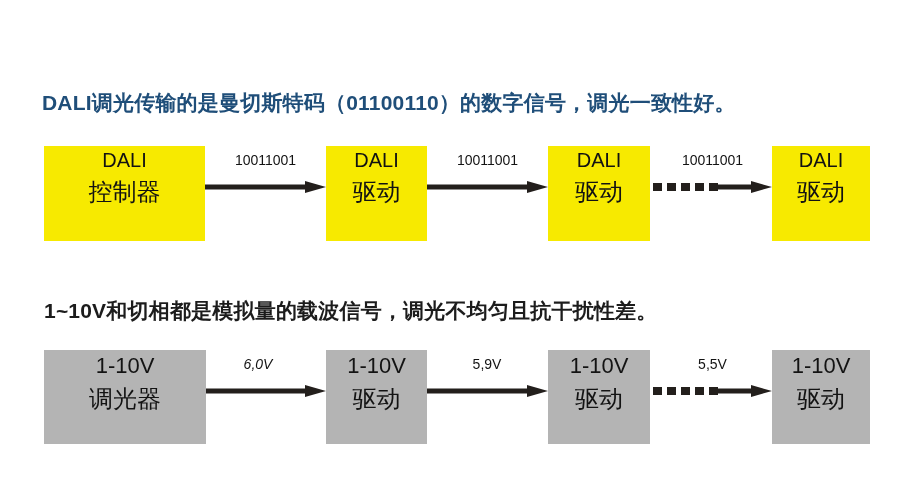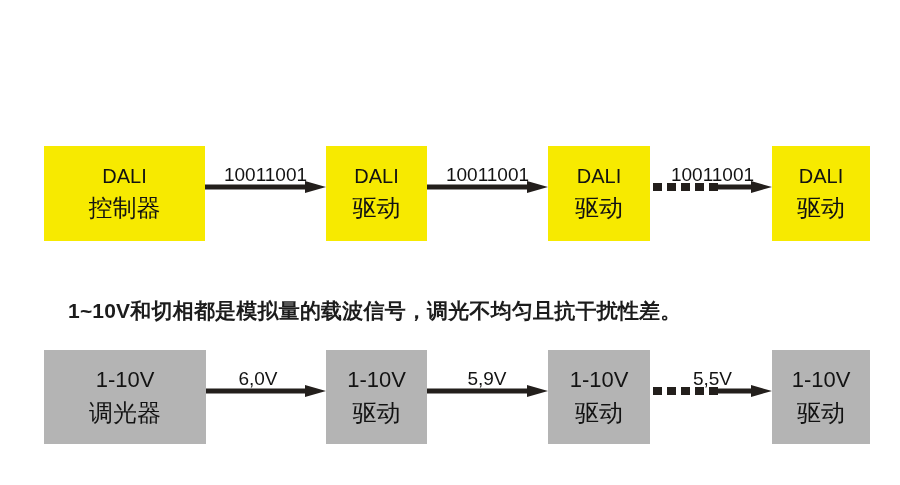--- a/index.html
+++ b/index.html
@@ -44,38 +44,36 @@
   }
   .caption-dali {
     left: 42px;
     top: 89px;
     color: #1f4e79;
   }
   .caption-analog {
     left: 44px;
     top: 297px;
     color: #1c1c1c;
-    margin-left: 24px;
   }
 
   
   .flow-row {
     position: absolute;
     left: 0;
   }
   .row-dali { top: 0; }
   .row-analog { top: 0; }
 
   .node {
     position: absolute;
     box-sizing: border-box;
     display: flex;
     flex-direction: column;
     align-items: center;
-    justify-content: center;
     text-align: center;
     line-height: 1.45;
   }
   .node .line1,
   .node .line2 {
     display: block;
     white-space: nowrap;
   }
 
   .node-yellow {
@@ -97,39 +95,40 @@
   .node-gray .line2 { font-size: 24px; }
 
   
   .connector {
     position: absolute;
   }
   .connector .conn-label {
     position: absolute;
     left: 50%;
     transform: translateX(-50%);
-    top: 12px;
-    font-size: 19px;
+    top: 0;
+    font-size: 14px;
     color: #131313;
     white-space: nowrap;
     font-weight: 400;
   }
   .connector svg {
     position: absolute;
     left: 0;
     bottom: 0;
     display: block;
   }
 </style>
 </head>
 <body>
 
 <div class="slide">
 
 
+  <div class="caption caption-dali">DALI调光传输的是曼切斯特码（01100110）的数字信号，调光一致性好。</div>
 
   <div class="flow-row row-dali">
 
     <div class="node node-yellow" style="left:44px; top:146px; width:161px; height:95px;">
       <span class="line1">DALI</span>
       <span class="line2">控制器</span>
     </div>
 
     <div class="connector" style="left:205px; top:152px; width:121px; height:45px;">
       <span class="conn-label">10011001</span>
@@ -176,21 +175,21 @@
 
   <div class="caption caption-analog">1~10V和切相都是模拟量的载波信号，调光不均匀且抗干扰性差。</div>
 
   <div class="flow-row row-analog">
 
     <div class="node node-gray" style="left:44px; top:350px; width:162px; height:94px;">
       <span class="line1">1-10V</span>
       <span class="line2">调光器</span>
     </div>
 
-    <div class="connector" style="left:206px; top:356px; width:104px; height:45px;">
+    <div class="connector" style="left:206px; top:356px; width:104px; height:45px;font-style:italic;">
       <span class="conn-label">6,0V</span>
       <svg width="120" height="20" viewBox="0 0 120 20">
         <path d="M0 7.5 L99 7.5 L99 4 L120 10 L99 16 L99 12.5 L0 12.5 Z" fill="#231f1c"></path>
       </svg>
     </div>
 
     <div class="node node-gray" style="left:326px; top:350px; width:101px; height:94px;">
       <span class="line1">1-10V</span>
       <span class="line2">驱动</span>
     </div>

